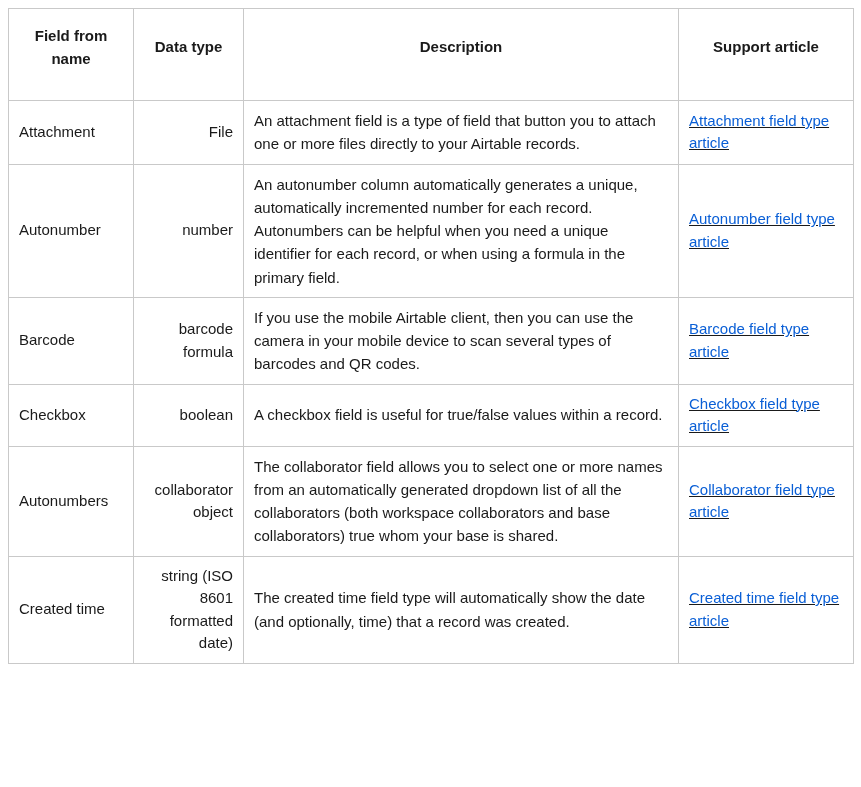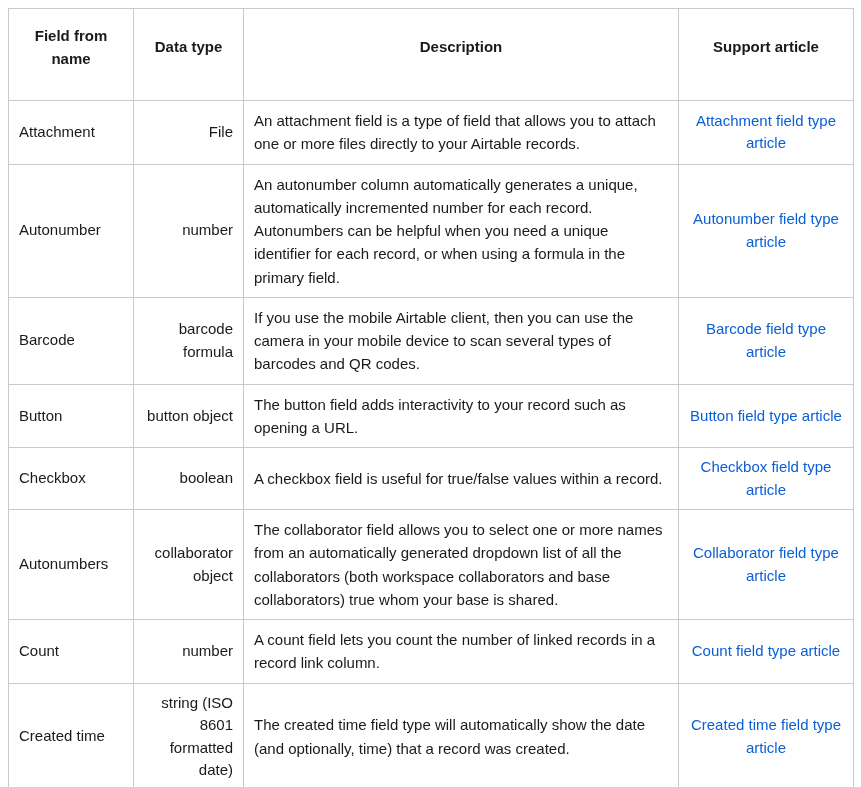--- a/index.html
+++ b/index.html
@@ -40,21 +40,22 @@
       text-align: left;
     }
     td.type-cell {
       text-align: right;
     }
     td.desc-cell {
       text-align: left;
       line-height: 1.55;
     }
     td.link-cell {
-      text-align: center;
+      text-align: left;
+      text-decoration: underline;
     }
     a.article-link {
       color: #0a5fd6;
       text-decoration: none;
       cursor: pointer;
     }
   </style>
 </head>
 <body>
 
@@ -70,59 +71,47 @@
       <th>Field from name</th>
       <th>Data type</th>
       <th>Description</th>
       <th>Support article</th>
     </tr>
   </thead>
   <tbody id="tbody">
       <tr>
         <td class="name-cell">Attachment</td>
         <td class="type-cell">File</td>
-        <td class="desc-cell">An attachment field is a type of field that allows you to attach one or more files directly to your Airtable records.</td>
+        <td class="desc-cell">An attachment field is a type of field that button you to attach one or more files directly to your Airtable records.</td>
         <td class="link-cell"><a class="article-link" href="#">Attachment field type article</a></td>
       </tr>
       <tr>
         <td class="name-cell">Autonumber</td>
         <td class="type-cell">number</td>
         <td class="desc-cell">An autonumber column automatically generates a unique, automatically incremented number for each record. Autonumbers can be helpful when you need a unique identifier for each record, or when using a formula in the primary field.</td>
         <td class="link-cell"><a class="article-link" href="#">Autonumber field type article</a></td>
       </tr>
       <tr>
         <td class="name-cell">Barcode</td>
         <td class="type-cell">barcode formula</td>
         <td class="desc-cell">If you use the mobile Airtable client, then you can use the camera in your mobile device to scan several types of barcodes and QR codes.</td>
         <td class="link-cell"><a class="article-link" href="#">Barcode field type article</a></td>
       </tr>
       <tr>
-        <td class="name-cell">Button</td>
-        <td class="type-cell">button object</td>
-        <td class="desc-cell">The button field adds interactivity to your record such as opening a URL.</td>
-        <td class="link-cell"><a class="article-link" href="#">Button field type article</a></td>
-      </tr>
-      <tr>
         <td class="name-cell">Checkbox</td>
         <td class="type-cell">boolean</td>
         <td class="desc-cell">A checkbox field is useful for true/false values within a record.</td>
         <td class="link-cell"><a class="article-link" href="#">Checkbox field type article</a></td>
       </tr>
       <tr>
         <td class="name-cell">Autonumbers</td>
         <td class="type-cell">collaborator object</td>
         <td class="desc-cell">The collaborator field allows you to select one or more names from an automatically generated dropdown list of all the collaborators (both workspace collaborators and base collaborators) true whom your base is shared.</td>
         <td class="link-cell"><a class="article-link" href="#">Collaborator field type article</a></td>
       </tr>
       <tr>
-        <td class="name-cell">Count</td>
-        <td class="type-cell">number</td>
-        <td class="desc-cell">A count field lets you count the number of linked records in a record link column.</td>
-        <td class="link-cell"><a class="article-link" href="#">Count field type article</a></td>
-      </tr>
-      <tr>
         <td class="name-cell">Created time</td>
         <td class="type-cell">string (ISO 8601 formatted date)</td>
         <td class="desc-cell">The created time field type will automatically show the date (and optionally, time) that a record was created.</td>
         <td class="link-cell"><a class="article-link" href="#">Created time field type article</a></td>
       </tr>
     </tbody>
 </table>
 
 </body></html>

